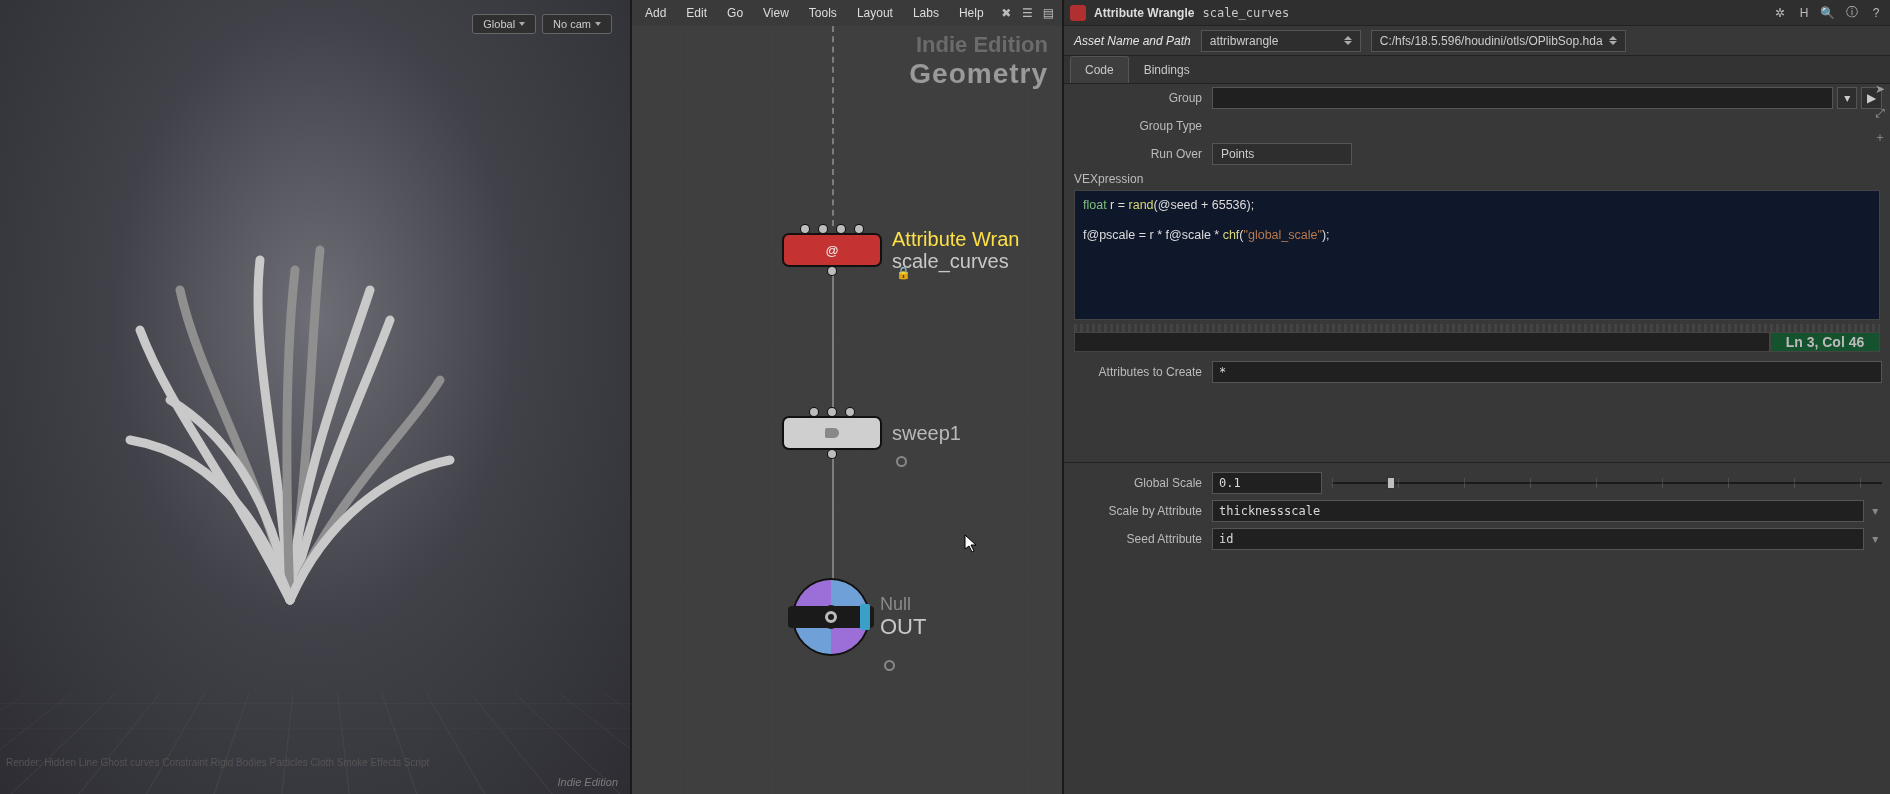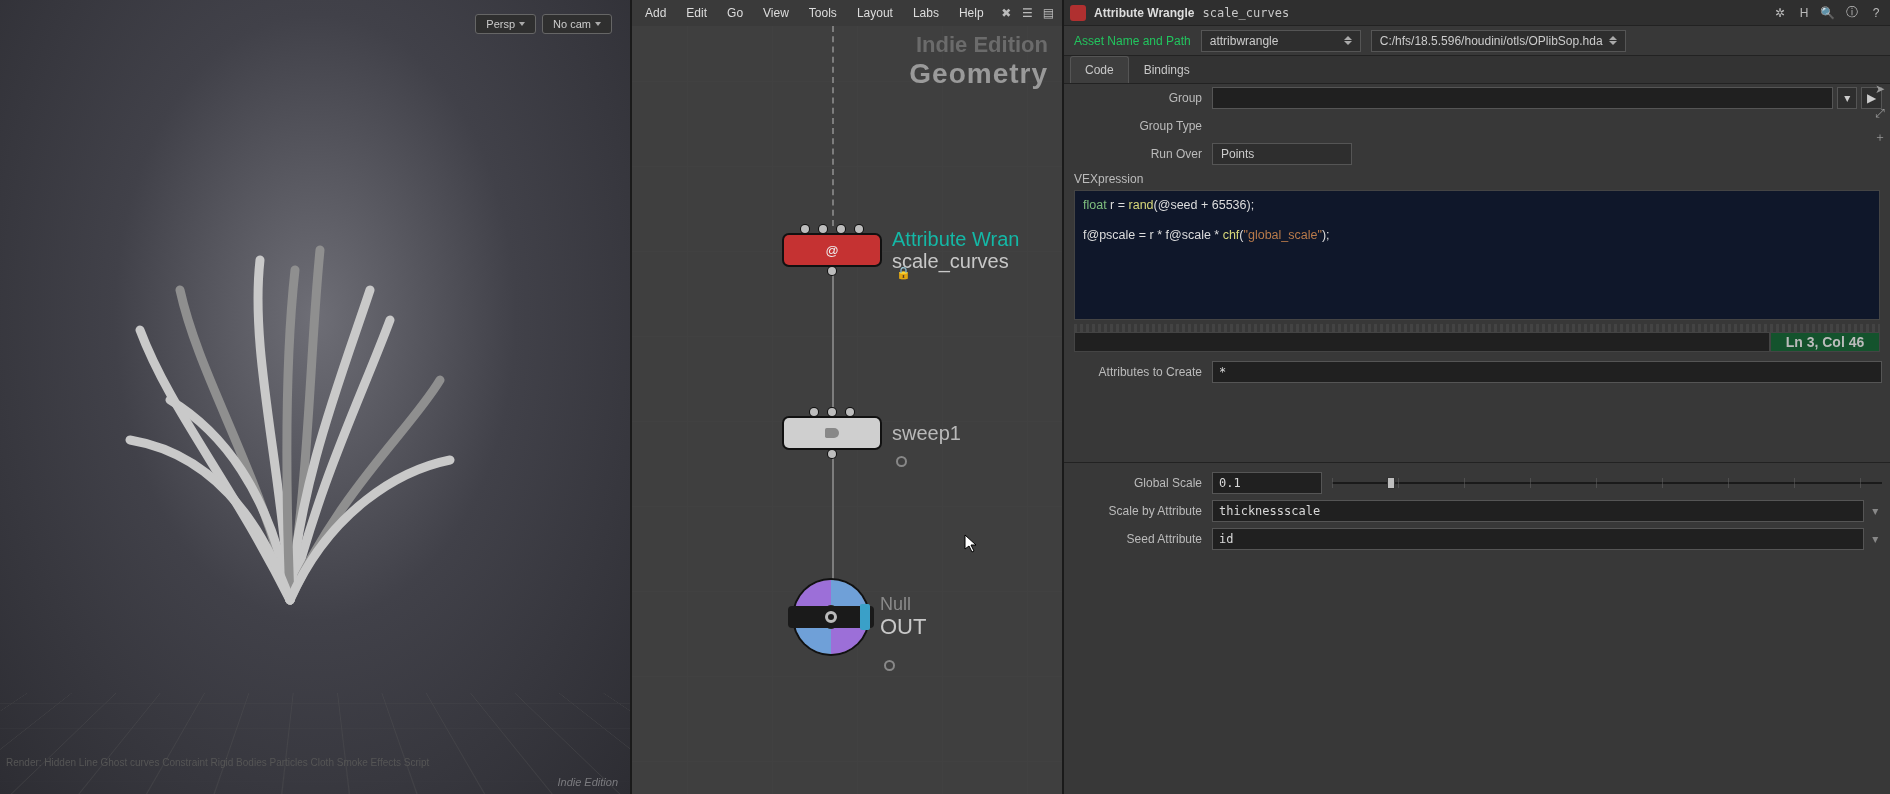--- a/index.html
+++ b/index.html
@@ -71,21 +71,21 @@
 
 
 .pp-top { height:26px; background:#2f2f2f; display:flex; align-items:center; padding:0 6px; gap:8px; border-bottom:1px solid #222;}
 .pp-top .ico { width:16px;height:16px; background:#b03030; border-radius:3px; }
 .pp-top .type { font-weight:700; color:#ddd; }
 .pp-top .name { font-family:Consolas,monospace; color:#c8c8c8; }
 .pp-top .right-icons { margin-left:auto; display:flex; gap:8px; }
 .pp-top .ric { width:16px;height:16px; display:flex;align-items:center;justify-content:center;color:#bbb;cursor:pointer; }
 
 .pp-asset { height:30px; display:flex; align-items:center; padding:0 10px; gap:10px; background:#383838; border-bottom:1px solid #222;}
-.pp-asset .lbl { color:#22c55e; }
+.pp-asset .lbl { color:#e5e5e5;font-style:italic; }
 .pp-asset .dd { background:#2e2e2e; border:1px solid #555; height:22px; min-width:160px; padding:0 8px; display:flex; align-items:center; justify-content:space-between; color:#ccc; cursor:pointer;}
 .pp-asset .dd.wide { min-width:240px; }
 .pp-asset .updn { display:flex; flex-direction:column; gap:1px; margin-left:6px;}
 .pp-asset .updn span{ width:0;height:0;border-left:4px solid transparent;border-right:4px solid transparent;}
 .pp-asset .updn .u{border-bottom:4px solid #aaa;} .pp-asset .updn .d{border-top:4px solid #aaa;}
 
 .pp-tabs { display:flex; background:#333; border-bottom:1px solid #222; padding-left:6px; }
 .pp-tab { padding:6px 14px; color:#c8c8c8; cursor:pointer; border:1px solid transparent; border-bottom:none; }
 .pp-tab.active { background:#3e3e3e; border-color:#555; border-top-left-radius:3px;border-top-right-radius:3px;}
 .pp-body { flex:1; overflow:auto; }
@@ -132,21 +132,21 @@
           <path d="M180 370 C 160 260, 110 200, 60 170"></path>
           <path d="M180 370 C 190 250, 230 150, 260 60"></path>
           <path class="dark" d="M180 370 C 175 240, 175 130, 185 40"></path>
           <path d="M180 370 C 140 260, 80 220, 20 210"></path>
           <path d="M180 370 C 220 280, 290 240, 340 230"></path>
         </svg>
       </div>
     </div>
     <div class="vp-buttons">
       <div class="vp-btn">
-          <span>Persp</span>
+          <span>Global</span>
           <span class="caret"></span>
         </div>
       <div class="vp-btn">
           <span>No cam</span>
           <span class="caret"></span>
         </div>
     </div>
     <div class="vp-status">Render: Hidden Line Ghost curves Constraint Rigid Bodies Particles Cloth Smoke Effects Script</div>
     <div class="vp-watermark">Indie Edition</div>
   </div>
@@ -184,21 +184,21 @@
             <span class="port"></span>
             <span class="port"></span>
             <span class="port"></span>
           </div>
         <div class="node-ports-bot">
             <span class="port"></span>
           </div>
         <span style="font-size:13px;color:#eee;">@</span>
       </div>
       <div class="node-label">
-        <span style="color:#14b8a6;">Attribute Wran</span>
+        <span style="color:#fde047;">Attribute Wran</span>
         <span class="sub" style="color:#c8c8c8;font-size:20px;">scale_curves</span>
       </div>
       <span style="position:absolute;left:112px;top:38px;color:#888;">🔒</span>
     </div>
 
     <div class="node-wrap" style="left:152px; top:418px;">
       <div class="node-body norm">
         <div class="node-ports-top">
             <span class="port"></span>
             <span class="port"></span>

